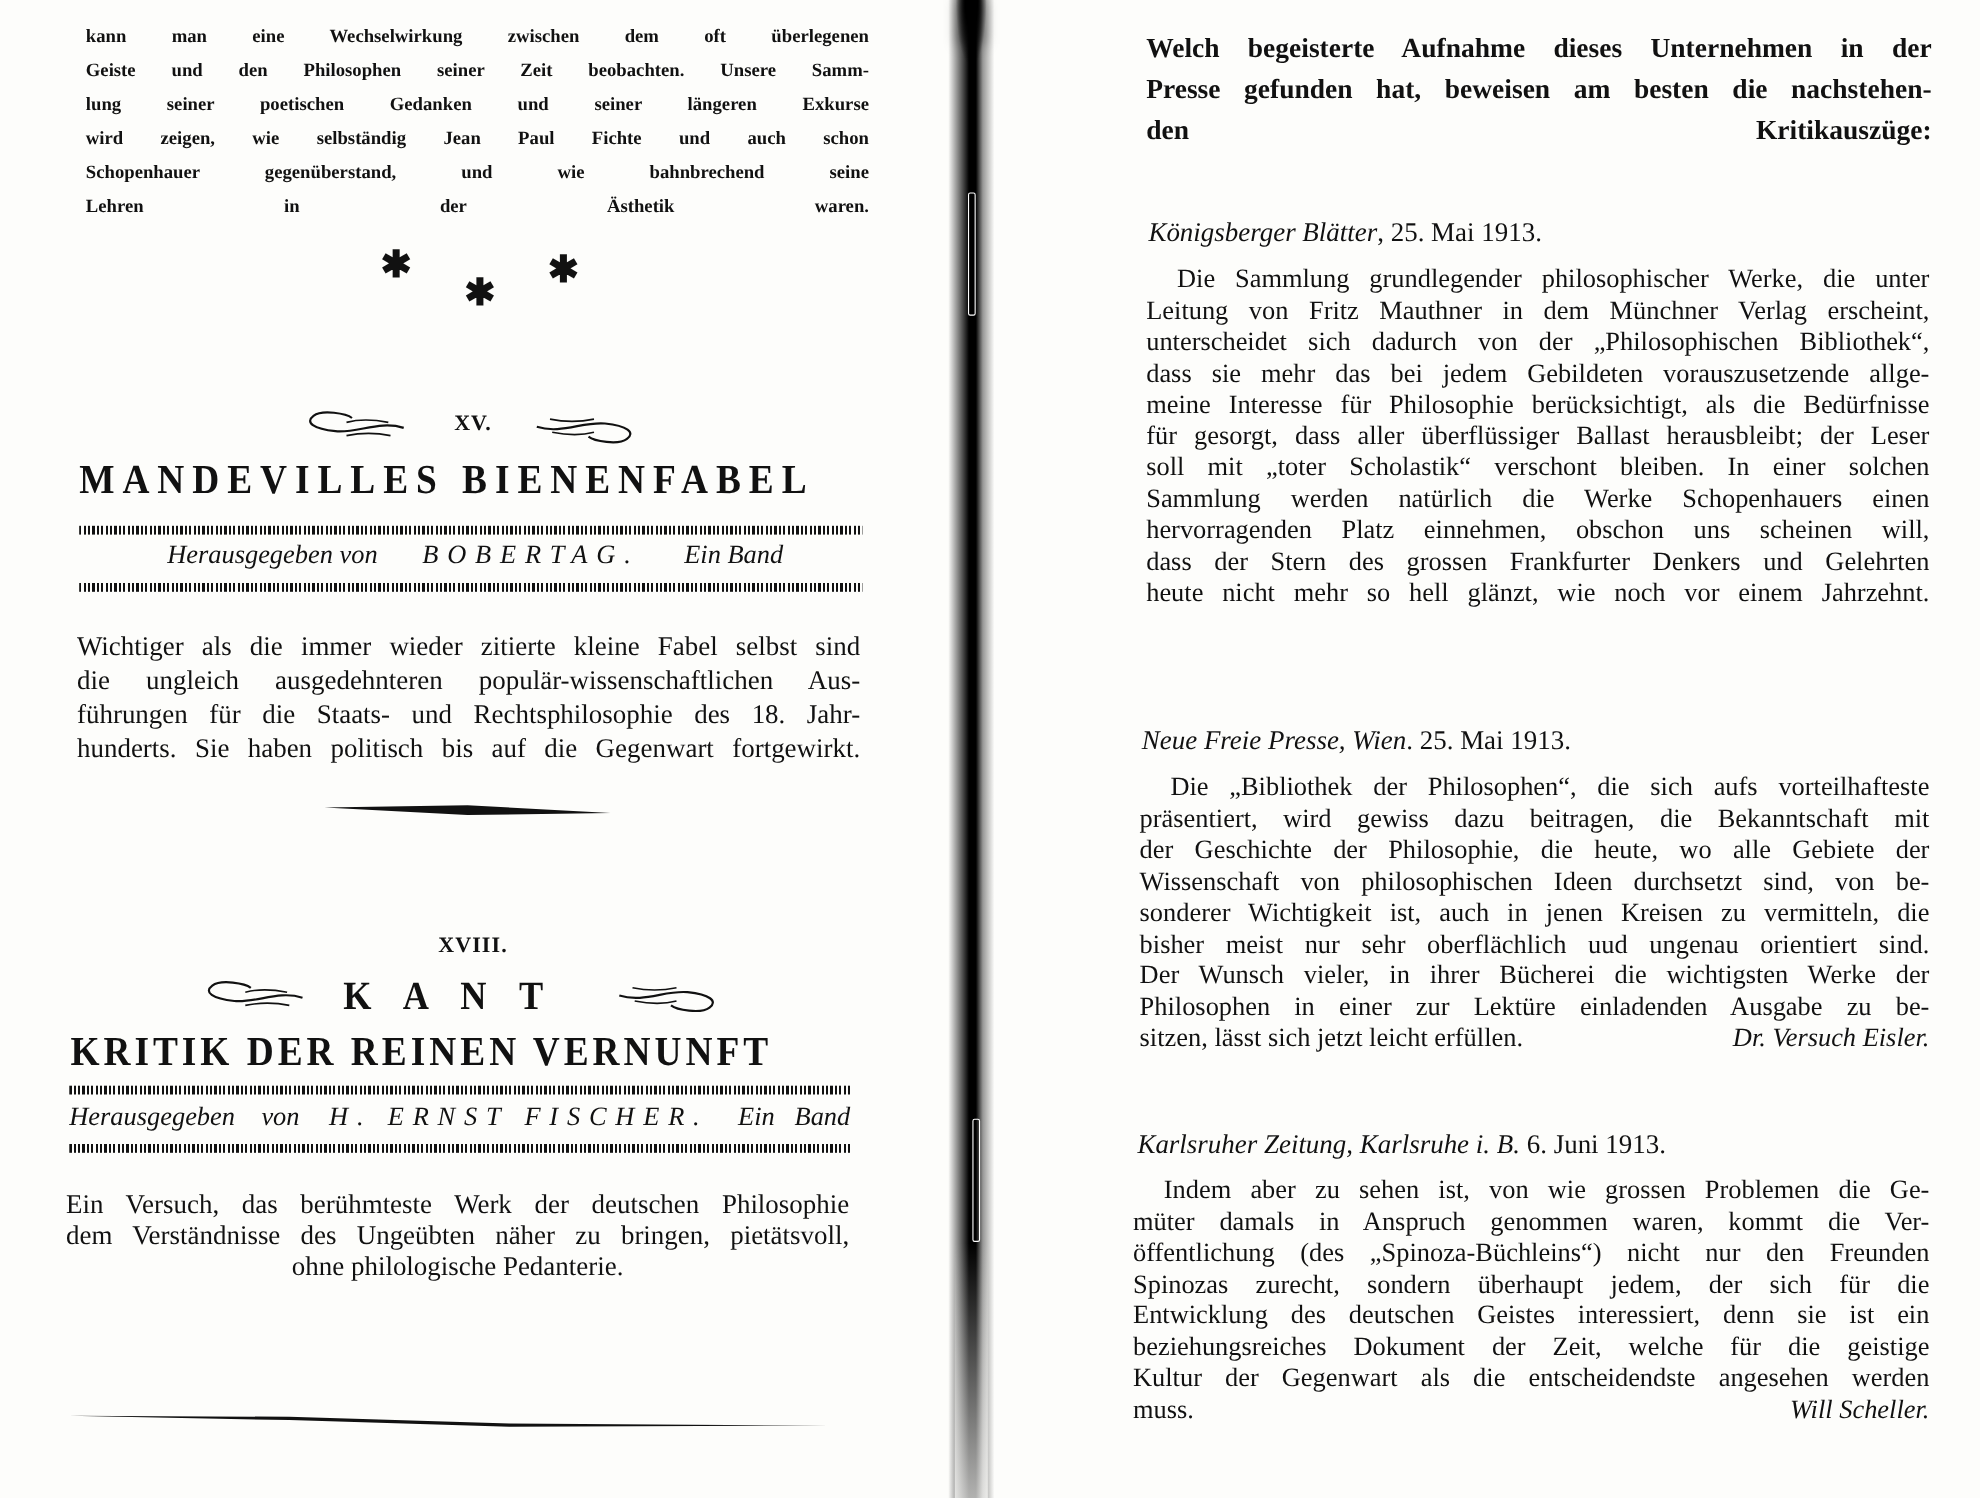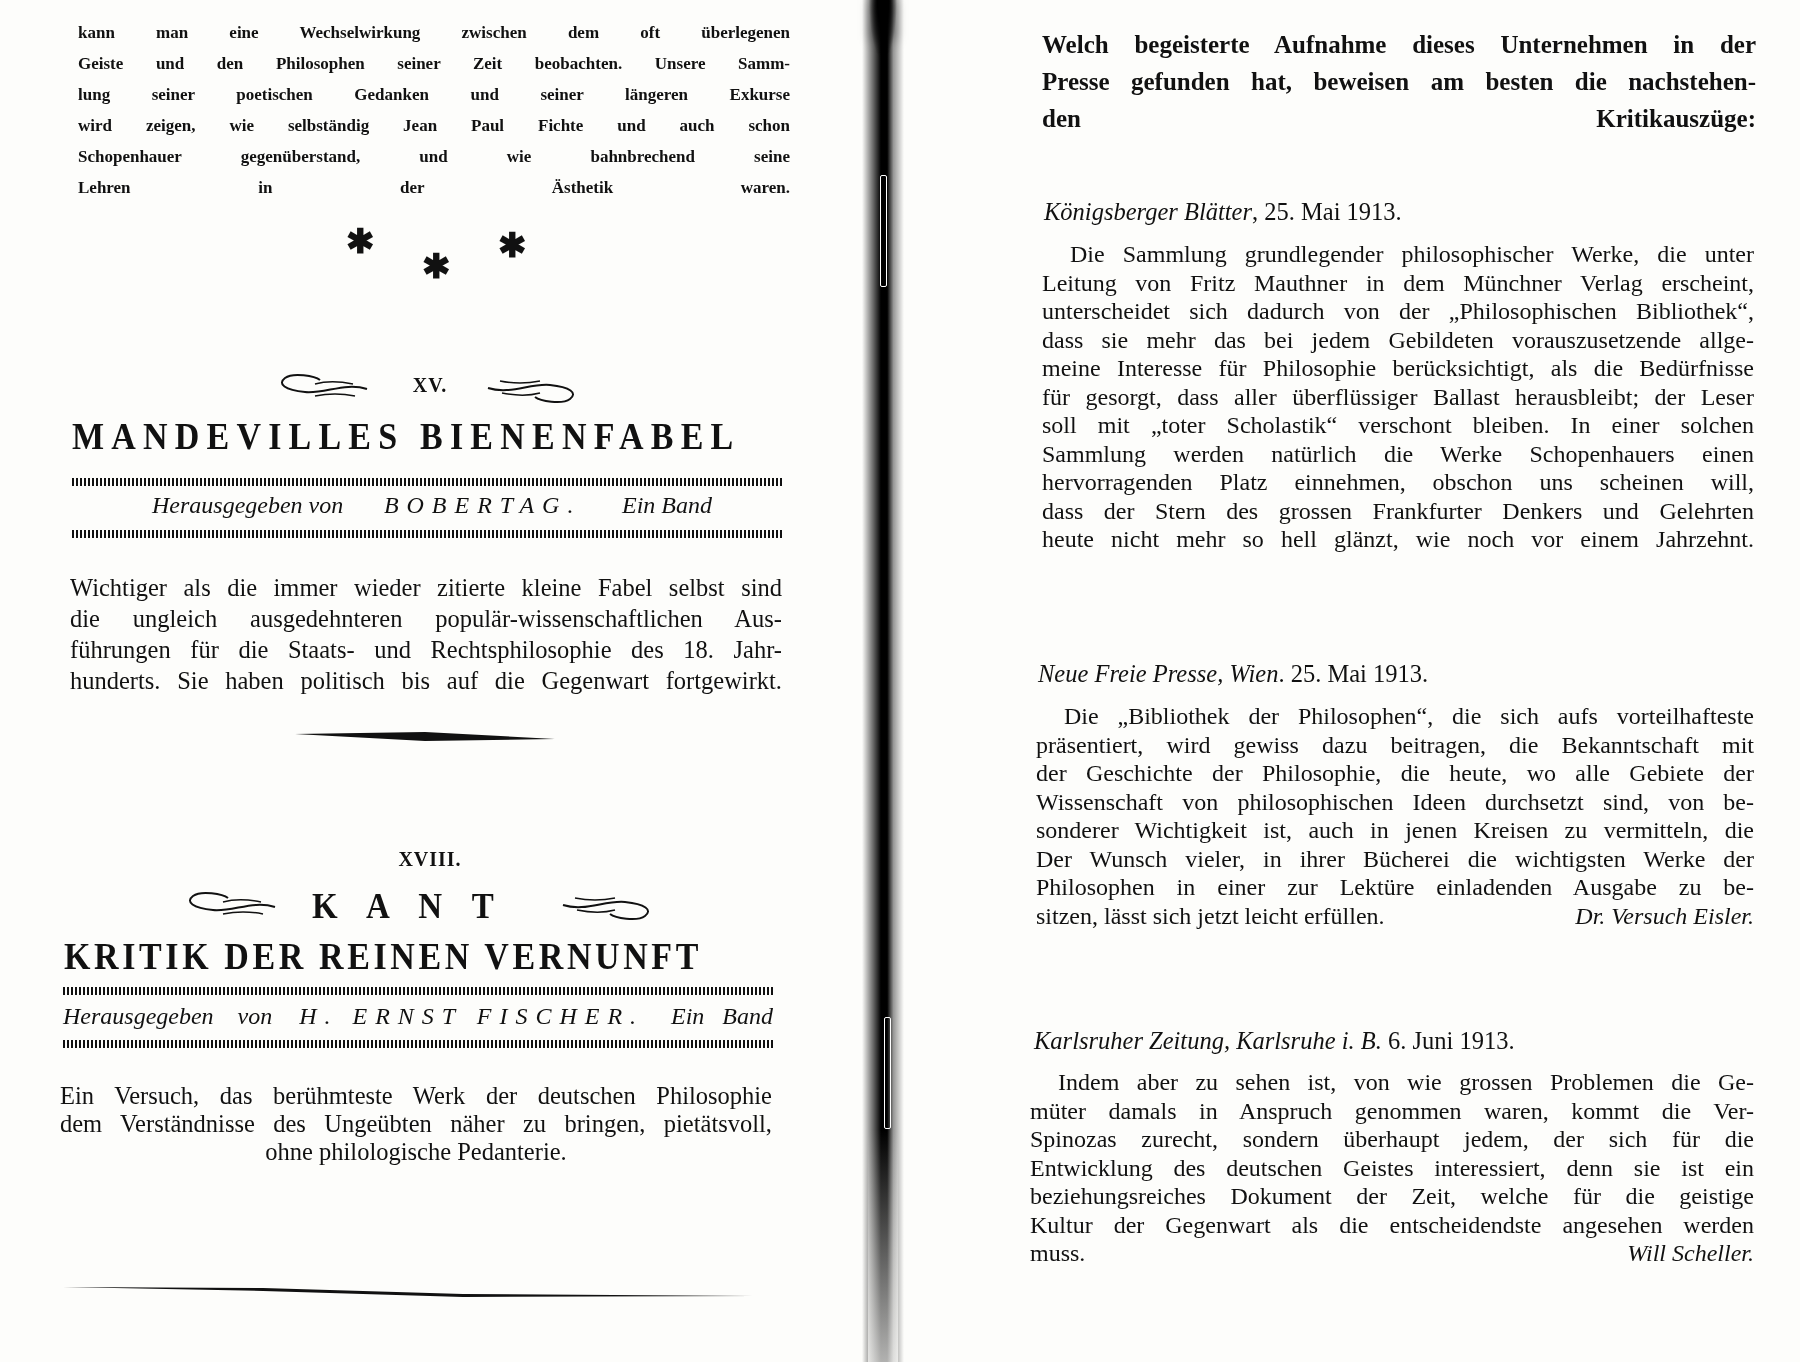--- a/index.html
+++ b/index.html
@@ -220,36 +220,38 @@
     <div>
       <div class="source" style="left:138px; top:660px;">
         <span class="pub">Neue Freie Presse, Wien</span><span>. 25. Mai 1913.</span>
       </div>
       <div class="review" style="left:136px; top:702px; width:718px;">
         <span class="line indent">Die „Bibliothek der Philosophen“, die sich aufs vorteilhafteste</span>
         <span class="line">präsentiert, wird gewiss dazu beitragen, die Bekanntschaft mit</span>
         <span class="line">der Geschichte der Philosophie, die heute, wo alle Gebiete der</span>
         <span class="line">Wissenschaft von philosophischen Ideen durchsetzt sind, von be-</span>
         <span class="line">sonderer Wichtigkeit ist, auch in jenen Kreisen zu vermitteln, die</span>
+        <span class="line">bisher meist nur sehr oberflächlich uud ungenau orientiert sind.</span>
         <span class="line">Der Wunsch vieler, in ihrer Bücherei die wichtigsten Werke der</span>
         <span class="line">Philosophen in einer zur Lektüre einladenden Ausgabe zu be-</span>
         <span class="line last-with-sig">
           <span>sitzen, lässt sich jetzt leicht erfüllen.</span>
           <span class="sig">Dr. Versuch Eisler.</span>
         </span>
       </div>
     </div>
 
     <div>
       <div class="source" style="left:134px; top:1027px;">
         <span class="pub">Karlsruher Zeitung, Karlsruhe i. B.</span><span> 6. Juni 1913.</span>
       </div>
       <div class="review" style="left:130px; top:1068px; width:724px;">
         <span class="line indent">Indem aber zu sehen ist, von wie grossen Problemen die Ge-</span>
         <span class="line">müter damals in Anspruch genommen waren, kommt die Ver-</span>
+        <span class="line">öffentlichung (des „Spinoza-Büchleins“) nicht nur den Freunden</span>
         <span class="line">Spinozas zurecht, sondern überhaupt jedem, der sich für die</span>
         <span class="line">Entwicklung des deutschen Geistes interessiert, denn sie ist ein</span>
         <span class="line">beziehungsreiches Dokument der Zeit, welche für die geistige</span>
         <span class="line">Kultur der Gegenwart als die entscheidendste angesehen werden</span>
         <span class="line last-with-sig">
           <span>muss.</span>
           <span class="sig">Will Scheller.</span>
         </span>
       </div>
     </div>

